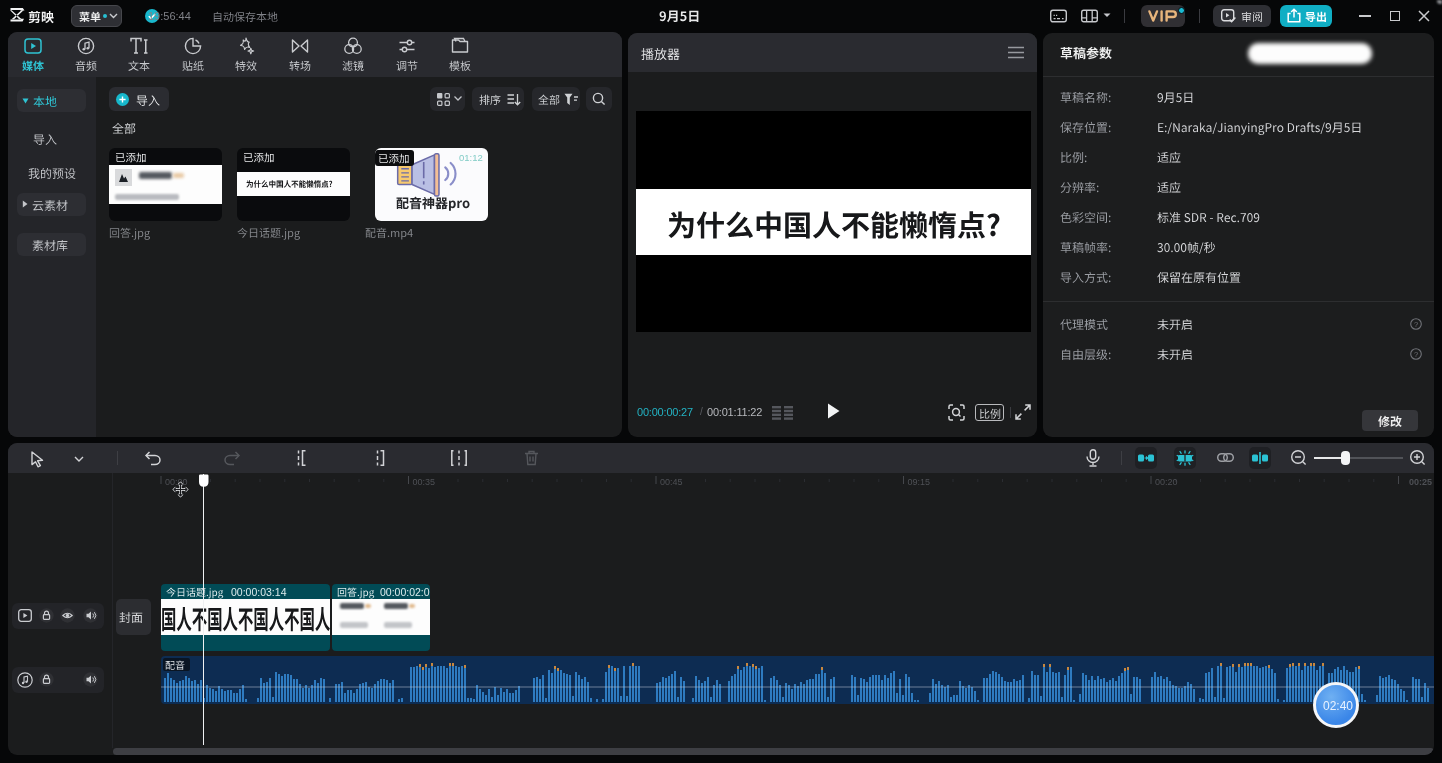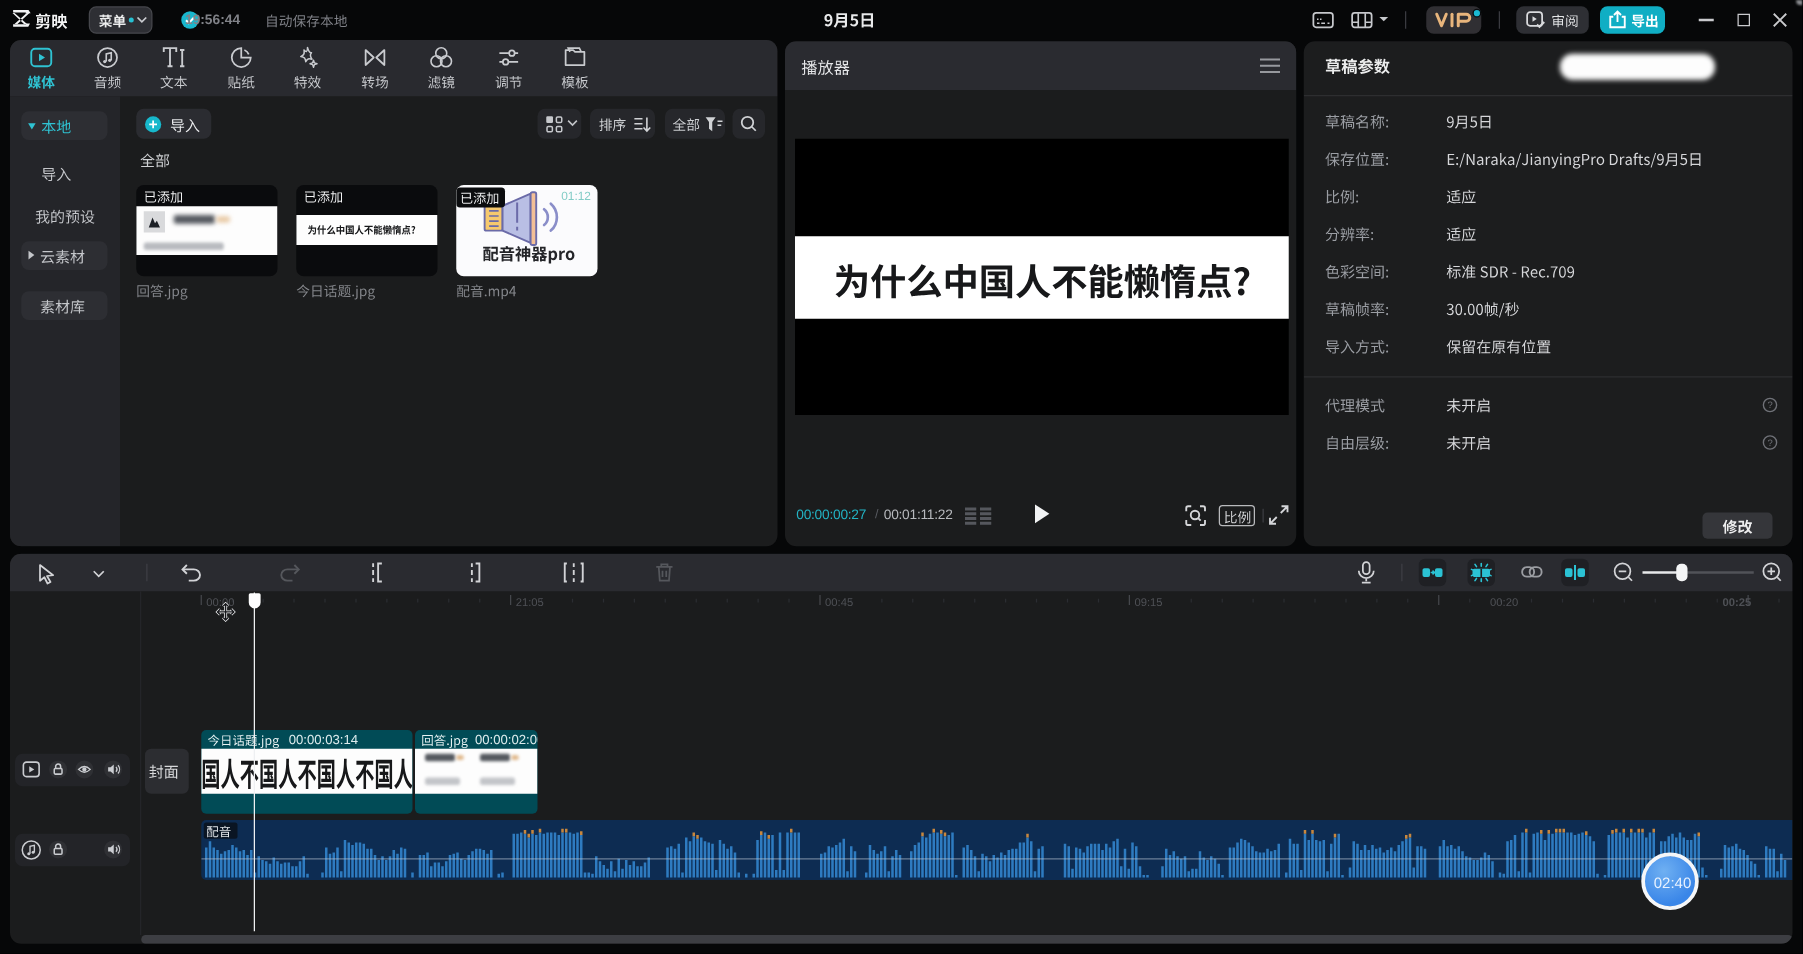--- a/index.html
+++ b/index.html
@@ -22,21 +22,21 @@
         <path d="M1.4 -4.9C1.7 -4.4 2.1 -3.7 2.2 -3.3L3.4 -3.7C3.3 -4.2 2.8 -4.8 2.5 -5.3ZM8.6 -5.8C8.3 -5.1 7.9 -4.3 7.5 -3.7L8.5 -3.3C8.9 -3.8 9.5 -4.6 9.9 -5.3ZM8.9 -7.2C8.6 -7.1 8.3 -7.1 8 -7V-7.5H10.4V-8.7H8V-9.3H6.7V-8.7H4.4V-9.3H3V-8.7H0.6V-7.5H3V-6.9H4.4V-7.5H6.7V-7H7.9C6 -6.7 3.3 -6.5 0.9 -6.5C1 -6.2 1.1 -5.7 1.2 -5.4C4.1 -5.4 7.5 -5.6 9.9 -6.2ZM4.4 -5.1C4.7 -4.7 4.9 -4.1 5 -3.8H4.8V-3H0.6V-1.9H3.7C2.8 -1.2 1.5 -0.7 0.3 -0.4C0.6 -0.1 1 0.4 1.2 0.7C2.5 0.3 3.8 -0.4 4.8 -1.3V1H6.2V-1.3C7.1 -0.4 8.4 0.3 9.8 0.7C10 0.4 10.4 -0.2 10.7 -0.4C9.4 -0.7 8.1 -1.2 7.2 -1.9H10.4V-3H6.2V-3.8H5.2L6.2 -4.1C6.1 -4.5 5.9 -5.1 5.6 -5.5Z M13.8 -4.6H15.8V-3.9H13.8ZM17.2 -4.6H19.2V-3.9H17.2ZM13.8 -6.4H15.8V-5.6H13.8ZM17.2 -6.4H19.2V-5.6H17.2ZM18.5 -9.3C18.3 -8.7 17.9 -8 17.5 -7.5H15.2L15.7 -7.7C15.4 -8.2 14.9 -8.8 14.5 -9.3L13.4 -8.8C13.7 -8.4 14 -7.9 14.3 -7.5H12.5V-2.8H15.8V-2.1H11.5V-0.9H15.8V1H17.2V-0.9H21.5V-2.1H17.2V-2.8H20.6V-7.5H19C19.3 -7.9 19.7 -8.4 20 -8.8Z" fill="#eceded"></path>
       </svg></div>
     <div class="ab" style="left:103px;top:14px;width:4px;height:4px;border-radius:50%;background:#27c0d2"></div>
     <svg class="ab" style="left:109px;top:13px" width="9" height="6" viewBox="0 0 9 6">
       <path d="M1 1 L4.5 4.5 L8 1" stroke="#caccd0" stroke-width="1.4" fill="none"></path>
     </svg>
     <svg class="ab" style="left:145px;top:9px" width="14" height="14" viewBox="0 0 14 14">
 <circle cx="7" cy="7" r="7" fill="#19b7cd"></circle>
       <path d="M3.8 7.2 L6 9.4 L10.2 5" stroke="#fff" stroke-width="1.6" fill="none"></path>
     </svg>
-    <div style="position:absolute;left:148px;top:10px;font-size:11px;color:#808288;font-weight:700;line-height:13px;white-space:nowrap;">19:56:44</div>
+    <div style="position:absolute;left:148px;top:10px;font-size:11px;color:#808288;font-weight:400;line-height:13px;white-space:nowrap;">19:56:44</div>
     <div style="position:absolute;left:212px;top:10px;line-height:0;"><svg width="66" height="14.3" viewBox="0 -11.0 66 14.3" xmlns="http://www.w3.org/2000/svg">
         <path d="M2.6 -4.5H8.5V-2.9H2.6ZM2.6 -5.3V-6.9H8.5V-5.3ZM2.6 -2.1H8.5V-0.5H2.6ZM5 -9.3C4.9 -8.8 4.7 -8.2 4.6 -7.7H1.8V0.9H2.6V0.3H8.5V0.8H9.4V-7.7H5.4C5.6 -8.2 5.8 -8.7 6 -9.1Z M12 -8.3V-7.6H16.2V-8.3ZM18.2 -9.1C18.2 -8.3 18.2 -7.5 18.1 -6.7H16.6V-5.9H18.1C18 -3.4 17.5 -1.1 16 0.3C16.3 0.4 16.5 0.7 16.7 0.9C18.3 -0.7 18.8 -3.2 18.9 -5.9H20.6C20.4 -2 20.3 -0.5 20 -0.2C19.9 -0.1 19.8 0 19.6 0C19.3 0 18.8 0 18.1 -0.1C18.3 0.1 18.4 0.5 18.4 0.7C19 0.7 19.6 0.7 19.9 0.7C20.3 0.7 20.5 0.6 20.7 0.3C21.1 -0.2 21.2 -1.7 21.4 -6.3C21.4 -6.4 21.4 -6.7 21.4 -6.7H19C19 -7.5 19 -8.3 19 -9.1ZM12 -0.5 12 -0.5V-0.5C12.2 -0.6 12.6 -0.7 15.7 -1.4L15.9 -0.7L16.6 -0.9C16.4 -1.7 15.9 -3 15.5 -4L14.8 -3.8C15 -3.3 15.3 -2.7 15.5 -2.1L12.8 -1.6C13.3 -2.6 13.7 -3.8 14 -5H16.4V-5.7H11.6V-5H13.1C12.8 -3.7 12.4 -2.4 12.2 -2C12 -1.6 11.9 -1.3 11.7 -1.2C11.8 -1 11.9 -0.6 12 -0.5Z M27 -8H31.1V-6H27ZM26.2 -8.7V-5.2H28.6V-3.8H25.4V-3.1H28.1C27.3 -1.9 26.2 -0.8 25 -0.3C25.2 -0.1 25.5 0.2 25.6 0.4C26.7 -0.2 27.8 -1.3 28.6 -2.6V0.9H29.4V-2.6C30.1 -1.4 31.2 -0.2 32.2 0.4C32.4 0.2 32.6 -0.1 32.8 -0.2C31.7 -0.8 30.6 -1.9 29.9 -3.1H32.5V-3.8H29.4V-5.2H31.9V-8.7ZM25 -9.2C24.4 -7.5 23.4 -5.9 22.3 -4.9C22.4 -4.7 22.6 -4.2 22.7 -4C23.1 -4.4 23.5 -4.9 23.9 -5.5V0.8H24.7V-6.7C25.1 -7.4 25.5 -8.2 25.8 -9Z M39.7 -3.8V-2.9H36.7V-2.2H39.7V-0.1C39.7 0 39.7 0.1 39.5 0.1C39.3 0.1 38.7 0.1 37.9 0.1C38 0.3 38.1 0.6 38.2 0.9C39.1 0.9 39.7 0.9 40.1 0.7C40.5 0.6 40.6 0.4 40.6 -0.1V-2.2H43.5V-2.9H40.6V-3.6C41.4 -4.1 42.2 -4.8 42.8 -5.4L42.3 -5.8L42.1 -5.8H37.6V-5H41.4C40.9 -4.6 40.3 -4.1 39.7 -3.8ZM37.2 -9.2C37.1 -8.8 36.9 -8.3 36.8 -7.8H33.7V-7H36.4C35.7 -5.5 34.7 -4.1 33.3 -3.1C33.5 -2.9 33.7 -2.6 33.8 -2.4C34.2 -2.7 34.7 -3.1 35.1 -3.5V0.9H35.9V-4.5C36.5 -5.3 36.9 -6.1 37.3 -7H43.3V-7.8H37.7C37.8 -8.2 38 -8.6 38.1 -9Z M49.1 -9.2V-6.9H44.7V-6.1H48C47.2 -4.2 45.9 -2.4 44.4 -1.5C44.6 -1.4 44.9 -1.1 45 -0.9C46.6 -2 48 -3.9 48.9 -6.1H49.1V-2H46.5V-1.2H49.1V0.9H49.9V-1.2H52.5V-2H49.9V-6.1H50.1C50.9 -3.9 52.3 -1.9 54 -0.9C54.1 -1.1 54.4 -1.4 54.6 -1.6C53.1 -2.5 51.7 -4.2 50.9 -6.1H54.3V-6.9H49.9V-9.2Z M59.7 -8.2V-5.2L58.5 -4.7L58.8 -4L59.7 -4.3V-0.9C59.7 0.3 60.1 0.6 61.3 0.6C61.6 0.6 63.8 0.6 64.1 0.6C65.2 0.6 65.5 0.1 65.6 -1.4C65.4 -1.4 65.1 -1.5 64.9 -1.7C64.8 -0.4 64.7 -0.1 64 -0.1C63.6 -0.1 61.7 -0.1 61.4 -0.1C60.6 -0.1 60.5 -0.2 60.5 -0.8V-4.7L62 -5.3V-1.6H62.8V-5.6L64.3 -6.3C64.3 -4.5 64.3 -3.3 64.2 -3C64.2 -2.8 64.1 -2.8 63.9 -2.8C63.8 -2.8 63.4 -2.8 63.2 -2.8C63.3 -2.6 63.3 -2.3 63.4 -2C63.7 -2 64.1 -2 64.4 -2.1C64.7 -2.2 64.9 -2.4 65 -2.9C65.1 -3.3 65.1 -4.9 65.1 -7L65.1 -7.2L64.6 -7.4L64.4 -7.3L64.2 -7.1L62.8 -6.5V-9.2H62V-6.2L60.5 -5.5V-8.2ZM55.4 -1.7 55.7 -0.9C56.7 -1.3 57.9 -1.9 59.1 -2.4L58.9 -3.1L57.7 -2.6V-5.8H58.9V-6.6H57.7V-9.1H56.9V-6.6H55.5V-5.8H56.9V-2.3C56.3 -2.1 55.8 -1.8 55.4 -1.7Z" fill="#808288"></path>
       </svg></div>
     <div style="position:absolute;left:659px;top:8px;line-height:0;"><svg width="41.3" height="16.9" viewBox="0 -13.0 41.3 16.9" xmlns="http://www.w3.org/2000/svg">
         <path d="M3.3 0.2C5.2 0.2 7 -1.4 7 -5C7 -8.4 5.4 -9.8 3.5 -9.8C1.9 -9.8 0.5 -8.6 0.5 -6.6C0.5 -4.5 1.7 -3.6 3.3 -3.6C3.9 -3.6 4.7 -4 5.3 -4.6C5.2 -2.2 4.3 -1.4 3.2 -1.4C2.6 -1.4 2 -1.7 1.7 -2.1L0.7 -0.9C1.2 -0.3 2.1 0.2 3.3 0.2ZM5.2 -6C4.8 -5.2 4.2 -4.9 3.6 -4.9C2.8 -4.9 2.3 -5.5 2.3 -6.6C2.3 -7.8 2.9 -8.4 3.6 -8.4C4.4 -8.4 5.1 -7.7 5.2 -6Z M10.1 -10.4V-6.1C10.1 -4.1 9.9 -1.6 7.9 0C8.3 0.3 8.9 0.8 9.2 1.2C10.4 0.2 11 -1.3 11.4 -2.7H16.9V-0.8C16.9 -0.6 16.8 -0.5 16.5 -0.5C16.2 -0.5 15.2 -0.5 14.2 -0.5C14.5 -0.1 14.8 0.7 14.9 1.1C16.2 1.1 17.1 1.1 17.8 0.8C18.4 0.6 18.6 0.1 18.6 -0.8V-10.4ZM11.7 -8.9H16.9V-7.3H11.7ZM11.7 -5.8H16.9V-4.3H11.6C11.7 -4.8 11.7 -5.3 11.7 -5.8Z M24.3 0.2C26 0.2 27.6 -1.1 27.6 -3.2C27.6 -5.3 26.3 -6.2 24.7 -6.2C24.2 -6.2 23.9 -6.2 23.5 -6L23.7 -8H27.2V-9.6H22L21.8 -5L22.6 -4.4C23.2 -4.8 23.5 -4.9 24.1 -4.9C25.1 -4.9 25.7 -4.3 25.7 -3.1C25.7 -2 25 -1.4 24 -1.4C23.1 -1.4 22.4 -1.8 21.9 -2.4L21 -1.1C21.7 -0.4 22.7 0.2 24.3 0.2Z M31.9 -4.4H37.7V-1.4H31.9ZM31.9 -5.9V-8.7H37.7V-5.9ZM30.3 -10.3V1H31.9V0.2H37.7V1H39.4V-10.3Z" fill="#e8e9ea"></path>
       </svg></div>
     <svg class="ab" style="left:1050px;top:8px" width="17" height="16" viewBox="0 0 17 16">
 <rect x="0.7" y="2.2" width="15.6" height="11.6" rx="2.2" stroke="#c6c8cc" stroke-width="1.4" fill="none"></rect>
 <path d="M3.6 10.6 h2 M7 10.6 h3 M12 10.6 h1.6 M3.6 7.4 h1.2 M6 7.4 h1.2" stroke="#c6c8cc" stroke-width="1.3"></path>
     </svg>
@@ -244,21 +244,21 @@
       <div style="position:absolute;left:9px;top:31px;line-height:0;transform:scale(0.94,1);transform-origin:0 0"><svg width="92.1" height="10.4" viewBox="0 -8.0 92.1 10.4" xmlns="http://www.w3.org/2000/svg">
           <path d="M1.1 -6.3C1.4 -5.9 1.7 -5.3 1.8 -5L2.7 -5.4C2.6 -5.7 2.2 -6.2 1.9 -6.6ZM3.9 -2.8C4.2 -2.4 4.6 -1.7 4.8 -1.3L5.6 -1.7C5.5 -2.2 5 -2.8 4.7 -3.2ZM3.1 -6.8V-5.7C3.1 -5.5 3.1 -5.2 3.1 -4.9H0.6V-4H2.9C2.7 -2.6 2.1 -1.2 0.4 -0.1C0.6 0 1 0.4 1.2 0.6C3.1 -0.7 3.7 -2.4 3.9 -4H6.3C6.2 -1.7 6.1 -0.7 5.9 -0.5C5.8 -0.4 5.7 -0.3 5.5 -0.3C5.3 -0.3 4.8 -0.3 4.4 -0.4C4.5 -0.1 4.7 0.3 4.7 0.6C5.2 0.7 5.7 0.7 6 0.6C6.3 0.6 6.5 0.5 6.8 0.2C7.1 -0.2 7.2 -1.4 7.3 -4.5C7.3 -4.6 7.3 -4.9 7.3 -4.9H4C4 -5.2 4.1 -5.4 4.1 -5.7V-6.8Z M10 -6.8C9.6 -5.6 8.9 -4.5 8.2 -3.7C8.4 -3.5 8.6 -3 8.7 -2.7C8.9 -2.9 9.1 -3.2 9.3 -3.4V0.7H10.3V-4.9C10.5 -5.4 10.8 -6 11 -6.5ZM12.7 -6.7V-4.1H10.6V-3.2H12.7V0.7H13.7V-3.2H15.7V-4.1H13.7V-6.7Z M19.4 -6.8C18.8 -5.7 17.6 -4.3 16.4 -3.5C16.6 -3.3 16.9 -3 17.1 -2.8C18.4 -3.7 19.6 -5.1 20.4 -6.4ZM21.1 -2.4C21.4 -2 21.7 -1.5 21.9 -1.1L18.7 -0.8C19.9 -1.9 21.1 -3.2 22.3 -4.8L21.3 -5.3C20.1 -3.5 18.5 -1.9 17.9 -1.4C17.4 -1 17.1 -0.7 16.8 -0.6C16.9 -0.4 17.1 0.1 17.2 0.3C17.6 0.2 18.2 0.2 22.4 -0.2C22.6 0.1 22.7 0.4 22.8 0.6L23.7 0.1C23.4 -0.7 22.6 -1.9 22 -2.8Z M27.5 -6.8V-5.4H24.7V-1.4H25.7V-1.8H27.5V0.7H28.5V-1.8H30.3V-1.4H31.3V-5.4H28.5V-6.8ZM25.7 -2.7V-4.5H27.5V-2.7ZM30.3 -2.7H28.5V-4.5H30.3Z M33.9 -1.8V-1H38.1V-1.8H37.5L37.9 -2C37.8 -2.2 37.5 -2.5 37.3 -2.8H37.8V-3.6H36.4V-4.3H37.9V-5.2H34V-4.3H35.5V-3.6H34.2V-2.8H35.5V-1.8ZM36.7 -2.5C36.8 -2.3 37.1 -2 37.2 -1.8H36.4V-2.8H37.2ZM32.6 -6.5V0.7H33.6V0.3H38.3V0.7H39.4V-6.5ZM33.6 -0.6V-5.6H38.3V-0.6Z M43.4 -6.8C43.3 -5.4 43.5 -1.8 40.2 -0.1C40.5 0.1 40.9 0.4 41 0.7C42.7 -0.3 43.5 -1.7 44 -3.2C44.4 -1.8 45.3 -0.2 47.1 0.7C47.3 0.4 47.5 0.1 47.8 -0.2C45 -1.4 44.5 -4.4 44.4 -5.5C44.4 -6 44.5 -6.4 44.5 -6.8Z M48.5 -6.3V-5.3H51.7C51 -4 49.7 -2.8 48.3 -2.1C48.5 -1.9 48.8 -1.5 48.9 -1.2C49.9 -1.8 50.8 -2.4 51.5 -3.2V0.7H52.5V-3.5C53.4 -2.8 54.5 -1.9 55 -1.3L55.8 -2C55.2 -2.7 54 -3.6 53.1 -4.2L52.5 -3.7V-4.5C52.7 -4.8 52.8 -5 53 -5.3H55.5V-6.3Z M58.8 -3.1V-2.7H57.6V-3.1ZM56.7 -3.9V0.7H57.6V-0.8H58.8V-0.3C58.8 -0.2 58.8 -0.2 58.7 -0.2C58.6 -0.1 58.3 -0.1 58 -0.2C58.1 0.1 58.2 0.4 58.3 0.7C58.8 0.7 59.1 0.7 59.4 0.5C59.7 0.4 59.8 0.2 59.8 -0.3V-3.9ZM57.6 -2H58.8V-1.5H57.6ZM62.8 -6.3C62.4 -6.1 61.9 -5.8 61.3 -5.6V-6.8H60.4V-4.4C60.4 -3.5 60.6 -3.2 61.5 -3.2C61.7 -3.2 62.4 -3.2 62.6 -3.2C63.4 -3.2 63.6 -3.5 63.7 -4.5C63.5 -4.6 63.1 -4.7 62.9 -4.9C62.9 -4.2 62.8 -4 62.6 -4C62.4 -4 61.8 -4 61.7 -4C61.4 -4 61.3 -4.1 61.3 -4.4V-4.8C62 -5 62.8 -5.3 63.4 -5.6ZM62.8 -2.7C62.5 -2.4 61.9 -2.2 61.3 -1.9V-3H60.4V-0.5C60.4 0.4 60.6 0.7 61.6 0.7C61.8 0.7 62.5 0.7 62.7 0.7C63.5 0.7 63.7 0.3 63.8 -0.8C63.6 -0.8 63.2 -1 63 -1.1C62.9 -0.3 62.9 -0.2 62.6 -0.2C62.4 -0.2 61.8 -0.2 61.7 -0.2C61.4 -0.2 61.3 -0.2 61.3 -0.5V-1.1C62.1 -1.4 62.9 -1.7 63.5 -2ZM56.7 -4.3C56.9 -4.4 57.2 -4.4 59.2 -4.6C59.2 -4.4 59.3 -4.3 59.3 -4.2L60.2 -4.5C60 -5 59.6 -5.8 59.2 -6.3L58.4 -6C58.6 -5.8 58.7 -5.6 58.8 -5.3L57.6 -5.2C58 -5.6 58.3 -6.1 58.5 -6.6L57.5 -6.8C57.3 -6.2 56.9 -5.7 56.8 -5.5C56.6 -5.3 56.5 -5.2 56.4 -5.2C56.5 -4.9 56.6 -4.5 56.7 -4.3Z M64.4 -5.2C64.4 -4.5 64.3 -3.6 64.1 -3.1L64.8 -2.9C64.9 -3.3 65 -3.9 65 -4.4V0.7H65.8V-4.9C65.9 -4.6 66 -4.3 66.1 -4.1L66.4 -4.3V-2.2H67C66.7 -1.6 66.4 -1 66 -0.7C66.1 -0.4 66.3 -0.1 66.4 0.2C66.7 -0.2 67 -0.7 67.2 -1.2V0.7H68V-1.3C68.2 -1 68.4 -0.8 68.5 -0.6L69 -1C68.8 -1.4 68.4 -1.9 68.1 -2.2H68.9V-4.6H68V-5.2H68.9V-6H68V-6.8H67.2V-6H66.4V-5.2H67.2V-4.6H66.5C66.5 -4.9 66.3 -5.2 66.2 -5.5L65.8 -5.4V-6.8H65V-5.1ZM67 -3.9H67.3V-3H67ZM67.9 -3.9H68.2V-3H67.9ZM70 -5.5H70.5C70.4 -5.2 70.3 -4.9 70.2 -4.7H69.6C69.7 -5 69.9 -5.2 70 -5.5ZM69.1 -4.7V-1H69.7V-4H70.9V-1H71.6V-4.7H71C71.1 -5.1 71.3 -5.6 71.4 -6L70.9 -6.3L70.8 -6.2H70.2L70.3 -6.7L69.6 -6.8C69.4 -6.2 69.2 -5.5 68.8 -4.9C69 -4.8 69.1 -4.8 69.2 -4.7ZM70 -3.7C70 -1.4 69.9 -0.4 68.6 0.2C68.8 0.3 69 0.6 69 0.8C69.6 0.5 70 0.1 70.3 -0.4C70.6 -0.1 71 0.4 71.2 0.7L71.8 0.2C71.6 -0.1 71.1 -0.6 70.7 -0.9L70.3 -0.6C70.6 -1.3 70.6 -2.3 70.7 -3.7Z M76.3 -6.8C76.3 -6.6 76.2 -6.4 76.2 -6.2H74.9V-5.5H75.9C75.6 -4.8 75.1 -4.3 74.5 -3.9C74.7 -3.8 75 -3.5 75.1 -3.3C75.4 -3.5 75.7 -3.7 76 -4V-3.4H79.6V-4.1H78.3V-4.5H79.3V-5.2H76.7L76.8 -5.5H79.7V-6.2H77.1L77.2 -6.7ZM77.4 -4.1H76C76.2 -4.3 76.4 -4.6 76.6 -4.9V-4.5H77.4ZM76.2 -1.4H78.4V-1.1H76.2ZM76.2 -2V-2.4H78.4V-2ZM75.3 -3.1V0.7H76.2V-0.5H78.4V-0.2C78.4 -0.1 78.3 -0.1 78.2 0C78.1 0 77.8 0 77.6 -0.1C77.7 0.2 77.8 0.5 77.8 0.7C78.3 0.7 78.7 0.7 78.9 0.6C79.2 0.5 79.3 0.2 79.3 -0.2V-3.1ZM72.5 -5.3C72.5 -4.6 72.3 -3.7 72.2 -3.1L72.9 -2.9C73.1 -3.5 73.2 -4.4 73.3 -5.1V0.7H74.2V-5.1C74.4 -4.8 74.5 -4.4 74.6 -4.2L75.2 -4.5C75.1 -4.8 74.9 -5.3 74.7 -5.7L74.2 -5.5V-6.8H73.3V-5.2Z M82.1 -3.6H85.8V-2.5H82.1ZM82.6 -1C82.7 -0.5 82.7 0.2 82.7 0.7L83.7 0.5C83.7 0.1 83.6 -0.6 83.5 -1.1ZM84.2 -1C84.4 -0.5 84.7 0.2 84.8 0.6L85.7 0.4C85.6 0 85.3 -0.7 85.1 -1.2ZM85.8 -1.1C86.2 -0.5 86.6 0.2 86.8 0.7L87.7 0.3C87.5 -0.2 87.1 -0.9 86.7 -1.4ZM81.2 -1.3C81 -0.7 80.6 -0.1 80.2 0.3L81.1 0.7C81.5 0.3 81.9 -0.4 82.2 -1.1ZM81.2 -4.4V-1.6H86.8V-4.4H84.4V-5.2H87.3V-6.1H84.4V-6.8H83.5V-4.4Z M89.4 -2H90.4C90.3 -3.1 91.7 -3.5 91.7 -4.7C91.7 -5.7 91 -6.2 90 -6.2C89.4 -6.2 88.8 -5.9 88.4 -5.4L89 -4.8C89.3 -5.1 89.6 -5.2 89.9 -5.2C90.3 -5.2 90.6 -5 90.6 -4.6C90.6 -3.8 89.2 -3.3 89.4 -2ZM89.9 0.1C90.4 0.1 90.7 -0.2 90.7 -0.7C90.7 -1.1 90.4 -1.4 89.9 -1.4C89.5 -1.4 89.2 -1.1 89.2 -0.7C89.2 -0.2 89.5 0.1 89.9 0.1Z" fill="#17181a"></path>
         </svg></div>
       <div style="position:absolute;left:6px;top:3px;line-height:0;"><svg width="31.5" height="13.7" viewBox="0 -10.5 31.5 13.7" xmlns="http://www.w3.org/2000/svg">
           <path d="M1 -8.2V-7.4H7.8V-4.6H2.3V-6.4H1.5V-1.1C1.5 0.2 2.1 0.5 3.8 0.5C4.2 0.5 7.3 0.5 7.7 0.5C9.5 0.5 9.8 0 10 -2C9.8 -2 9.4 -2.1 9.2 -2.3C9.1 -0.6 8.9 -0.2 7.7 -0.2C7 -0.2 4.3 -0.2 3.7 -0.2C2.6 -0.2 2.3 -0.4 2.3 -1.1V-3.8H7.8V-3.3H8.7V-8.2Z M14.8 -3C14.5 -2.2 14.1 -1.3 13.4 -0.8L14 -0.4C14.7 -1 15.1 -2 15.4 -2.8ZM17.3 -2.7C17.6 -2 17.9 -1 17.9 -0.4L18.6 -0.7C18.5 -1.3 18.2 -2.2 17.8 -2.9ZM18.5 -3C19.1 -2.2 19.8 -1.1 20 -0.3L20.7 -0.7C20.4 -1.4 19.8 -2.4 19.2 -3.2ZM16.1 -4.2V0C16.1 0.1 16.1 0.1 15.9 0.1C15.8 0.1 15.3 0.1 14.8 0.1C14.9 0.3 15 0.6 15 0.8C15.7 0.8 16.2 0.8 16.5 0.7C16.7 0.6 16.8 0.4 16.8 0V-4.2ZM11.4 -8.2C12 -7.9 12.7 -7.4 13.1 -7L13.6 -7.6C13.2 -8 12.5 -8.4 11.9 -8.7ZM10.9 -5.3C11.5 -5 12.3 -4.6 12.7 -4.3L13.1 -4.9C12.7 -5.2 12 -5.6 11.3 -5.9ZM11.1 0.3 11.8 0.7C12.3 -0.2 12.8 -1.5 13.2 -2.5L12.6 -3C12.1 -1.8 11.6 -0.5 11.1 0.3ZM13.9 -8.2V-7.5H16.3C16.1 -7 16 -6.5 15.8 -6.1H13.5V-5.3H15.4C14.9 -4.5 14.1 -3.7 13.2 -3.3C13.3 -3.1 13.5 -2.8 13.7 -2.7C14.8 -3.3 15.7 -4.2 16.3 -5.3H17.6C18.2 -4.3 19.2 -3.3 20.2 -2.8C20.3 -3 20.5 -3.3 20.7 -3.4C19.8 -3.8 19 -4.5 18.4 -5.3H20.5V-6.1H16.6C16.8 -6.5 17 -7 17.1 -7.5H20.2V-8.2Z M27 -7.5V0.7H27.8V-0.1H29.8V0.6H30.6V-7.5ZM27.8 -0.9V-6.8H29.8V-0.9ZM23 -8.7 23 -6.8H21.6V-6.1H23C22.9 -3.4 22.6 -1.1 21.3 0.3C21.5 0.4 21.8 0.7 21.9 0.9C23.3 -0.7 23.7 -3.2 23.8 -6.1H25.4C25.3 -2 25.2 -0.6 25 -0.3C24.9 -0.1 24.8 -0.1 24.6 -0.1C24.4 -0.1 24 -0.1 23.5 -0.1C23.6 0.1 23.7 0.4 23.7 0.6C24.2 0.7 24.7 0.7 25 0.6C25.3 0.6 25.5 0.5 25.7 0.2C26 -0.2 26.1 -1.8 26.1 -6.4C26.1 -6.5 26.1 -6.8 26.1 -6.8H23.8L23.8 -8.7Z" fill="#f0f1f2"></path>
         </svg></div>
     </div>
     <div style="position:absolute;left:237px;top:226px;line-height:0;"><svg width="63.1" height="14.3" viewBox="0 -11.0 63.1 14.3" xmlns="http://www.w3.org/2000/svg">
         <path d="M4.3 -5.9C5 -5.3 6 -4.5 6.4 -4L7 -4.6C6.5 -5.1 5.6 -5.9 4.9 -6.4ZM1.8 -3.8V-3H7.9C7.1 -2 6 -0.6 5.1 0.5L5.9 0.9C7.1 -0.5 8.5 -2.3 9.4 -3.6L8.8 -3.9L8.7 -3.8ZM5.4 -9.3C4.3 -7.6 2.4 -6.1 0.4 -5.2C0.6 -5 0.9 -4.7 1 -4.5C2.7 -5.3 4.3 -6.6 5.5 -8C6.7 -6.7 8.5 -5.3 10 -4.6C10.1 -4.8 10.4 -5.1 10.6 -5.3C9.1 -6 7.1 -7.3 6 -8.6L6.2 -8.9Z M13.8 -3.9H19.3V-0.8H13.8ZM13.8 -4.7V-7.7H19.3V-4.7ZM12.9 -8.5V0.8H13.8V0H19.3V0.7H20.2V-8.5Z M23.1 -8.4C23.6 -8 24.4 -7.2 24.7 -6.8L25.2 -7.4C24.9 -7.8 24.2 -8.5 23.6 -9ZM26.6 -3.2V0.9H27.4V0.4H31.1V0.8H31.9V-3.2H29.6V-5.1H32.5V-5.9H29.6V-8C30.5 -8.1 31.3 -8.3 32 -8.5L31.4 -9.2C30.1 -8.8 27.9 -8.4 26 -8.2C26.1 -8 26.2 -7.7 26.2 -7.5C27.1 -7.6 28 -7.7 28.8 -7.8V-5.9H26V-5.1H28.8V-3.2ZM27.4 -0.3V-2.5H31.1V-0.3ZM22.5 -5.8V-5H24V-1.2C24 -0.6 23.6 -0.2 23.4 -0.1C23.6 0.1 23.8 0.4 23.9 0.6C24.1 0.4 24.4 0.1 26.2 -1.4C26.1 -1.5 26 -1.8 25.9 -2L24.8 -1.2V-5.8Z M34.9 -6.8H37.2V-5.9H34.9ZM34.9 -8.2H37.2V-7.3H34.9ZM34.2 -8.8V-5.3H38V-8.8ZM40.6 -5.8C40.6 -3 40.3 -1.6 38 -0.8C38.2 -0.7 38.4 -0.5 38.4 -0.3C40.9 -1.1 41.3 -2.7 41.3 -5.8ZM41 -2C41.7 -1.6 42.6 -0.8 43 -0.4L43.5 -0.9C43.1 -1.3 42.2 -2 41.5 -2.5ZM34.4 -3.3C34.3 -1.7 34.1 -0.4 33.4 0.5C33.5 0.5 33.8 0.7 34 0.9C34.4 0.3 34.6 -0.3 34.8 -1.1C35.8 0.4 37.4 0.6 39.8 0.6H43.3C43.3 0.4 43.5 0.1 43.6 -0.1C43 0 40.3 0 39.8 0C38.4 -0.1 37.3 -0.1 36.5 -0.5V-2H38.3V-2.7H36.5V-3.9H38.5V-4.5H33.5V-3.9H35.8V-0.9C35.4 -1.2 35.2 -1.5 35 -1.9C35 -2.4 35 -2.8 35.1 -3.3ZM38.9 -7V-2.4H39.6V-6.4H42.3V-2.4H43V-7H40.9C41 -7.3 41.2 -7.7 41.3 -8.1H43.5V-8.7H38.5V-8.1H40.5C40.4 -7.7 40.3 -7.3 40.1 -7Z M45.5 0.1C45.9 0.1 46.3 -0.2 46.3 -0.6C46.3 -1.1 45.9 -1.4 45.5 -1.4C45.1 -1.4 44.8 -1.1 44.8 -0.6C44.8 -0.2 45.1 0.1 45.5 0.1Z M47.4 2.7C48.6 2.7 49.1 1.9 49.1 0.7V-6H48.1V0.7C48.1 1.4 47.9 1.9 47.3 1.9C47.1 1.9 46.9 1.8 46.8 1.7L46.6 2.5C46.8 2.6 47.1 2.7 47.4 2.7ZM48.6 -7.2C49 -7.2 49.2 -7.5 49.2 -7.9C49.2 -8.3 49 -8.5 48.6 -8.5C48.2 -8.5 47.9 -8.3 47.9 -7.9C47.9 -7.5 48.2 -7.2 48.6 -7.2Z M51.1 2.5H52.1V0.5L52.1 -0.5C52.6 -0.1 53.2 0.1 53.7 0.1C55.1 0.1 56.3 -1 56.3 -3.1C56.3 -4.9 55.5 -6.1 53.9 -6.1C53.3 -6.1 52.6 -5.7 52 -5.3H52L51.9 -6H51.1ZM53.6 -0.7C53.2 -0.7 52.6 -0.9 52.1 -1.3V-4.5C52.7 -5 53.2 -5.3 53.7 -5.3C54.8 -5.3 55.3 -4.4 55.3 -3.1C55.3 -1.6 54.5 -0.7 53.6 -0.7Z M59.9 2.8C61.8 2.8 63 1.8 63 0.7C63 -0.3 62.2 -0.7 60.9 -0.7H59.7C58.9 -0.7 58.7 -1 58.7 -1.4C58.7 -1.7 58.8 -1.9 59 -2.1C59.3 -2 59.6 -1.9 59.9 -1.9C61.1 -1.9 62.1 -2.7 62.1 -4C62.1 -4.5 61.9 -4.9 61.6 -5.2H62.8V-6H60.8C60.6 -6.1 60.3 -6.1 59.9 -6.1C58.7 -6.1 57.7 -5.3 57.7 -4C57.7 -3.3 58.1 -2.7 58.5 -2.4V-2.3C58.1 -2.1 57.8 -1.7 57.8 -1.2C57.8 -0.8 58 -0.4 58.3 -0.3V-0.2C57.8 0.1 57.5 0.6 57.5 1.2C57.5 2.2 58.5 2.8 59.9 2.8ZM59.9 -2.6C59.2 -2.6 58.7 -3.1 58.7 -4C58.7 -4.9 59.2 -5.4 59.9 -5.4C60.6 -5.4 61.2 -4.9 61.2 -4C61.2 -3.1 60.6 -2.6 59.9 -2.6ZM60.1 2.1C59 2.1 58.3 1.6 58.3 1C58.3 0.7 58.5 0.3 58.9 0C59.2 0.1 59.5 0.1 59.7 0.1H60.8C61.5 0.1 62 0.3 62 0.8C62 1.5 61.2 2.1 60.1 2.1Z" fill="#85878c"></path>
       </svg></div>
-    <div class="ab" style="left:365px;top:148px;width:113px;height:73px;background:#fbfbfd;border-radius:6px;overflow:hidden">
+    <div class="ab" style="left:375px;top:148px;width:113px;height:73px;background:#fbfbfd;border-radius:6px;overflow:hidden">
       <svg class="ab" style="left:20px;top:5px" width="70" height="45" viewBox="0 0 78 50">
 <g stroke="#6b6ba8" stroke-width="1.7" stroke-linejoin="round">
 <rect x="3" y="13" width="16" height="22" rx="1.5" fill="#f6c96e"></rect>
 <path d="M19 13 L44 2 V46 L19 35 Z" fill="#b9bfe4"></path>
 <rect x="44" y="0.8" width="5" height="47" rx="1.6" fill="#f3bf96"></rect>
 </g>
 <path d="M7 17.5 h8.5 M7 22 h8.5 M7 26.5 h8.5 M7 31 h8.5" stroke="#6b6ba8" stroke-width="1.5"></path>
 <path d="M32 10 V28 M32 31.5 V35" stroke="#6b6ba8" stroke-width="1.8"></path>
 <path d="M56 16 a9 9 0 0 1 0 14 M62 11 a16 16 0 0 1 0 24" stroke="#8a8ec9" stroke-width="2.4" fill="none" stroke-linecap="round"></path>
 </svg>
@@ -532,25 +532,25 @@
         <path d="M1217.2 36 V39" stroke="#2b2d32" stroke-width="1"></path>
         <path d="M1242.0 36 V39" stroke="#2b2d32" stroke-width="1"></path>
         <path d="M1266.8 36 V39" stroke="#2b2d32" stroke-width="1"></path>
         <path d="M1291.5 36 V39" stroke="#2b2d32" stroke-width="1"></path>
         <path d="M1316.2 36 V39" stroke="#2b2d32" stroke-width="1"></path>
         <path d="M1341.0 36 V39" stroke="#2b2d32" stroke-width="1"></path>
         <path d="M1365.8 36 V39" stroke="#2b2d32" stroke-width="1"></path>
         <path d="M1415.2 36 V39" stroke="#2b2d32" stroke-width="1"></path>
       </svg>
       <div style="position:absolute;left:157.0px;top:34px;font-size:9px;color:#4e5055;font-weight:400;line-height:11px;white-space:nowrap;">00:00</div>
-      <div style="position:absolute;left:404.5px;top:34px;font-size:9px;color:#4e5055;font-weight:400;line-height:11px;white-space:nowrap;">21:05</div>
+      <div style="position:absolute;left:404.5px;top:34px;font-size:9px;color:#4e5055;font-weight:400;line-height:11px;white-space:nowrap;">00:35</div>
       <div style="position:absolute;left:652.0px;top:34px;font-size:9px;color:#4e5055;font-weight:400;line-height:11px;white-space:nowrap;">00:45</div>
       <div style="position:absolute;left:899.5px;top:34px;font-size:9px;color:#4e5055;font-weight:400;line-height:11px;white-space:nowrap;">09:15</div>
-      <div style="position:absolute;left:1184px;top:34px;font-size:9px;color:#4e5055;font-weight:400;line-height:11px;white-space:nowrap;">00:20</div>
-      <div style="position:absolute;left:1370px;top:34px;font-size:9px;color:#4e5055;font-weight:700;line-height:11px;white-space:nowrap;">00:25</div>
+      <div style="position:absolute;left:1147.0px;top:34px;font-size:9px;color:#4e5055;font-weight:400;line-height:11px;white-space:nowrap;">00:20</div>
+      <div style="position:absolute;left:1401px;top:34px;font-size:9px;color:#4e5055;font-weight:700;line-height:11px;white-space:nowrap;">00:25</div>
       <div class="ab" style="left:104px;top:30px;width:1px;height:275px;background:#242529"></div>
       <div class="ab" style="left:4px;top:160px;width:92px;height:26px;background:#232428;border-radius:6px"></div>
       <svg class="ab" style="left:10px;top:166px" width="14" height="13" viewBox="0 0 14 13">
         <rect x="0.7" y="0.7" width="12.6" height="11.6" rx="2.5" stroke="#caccd0" stroke-width="1.3" fill="none"></rect>
         <path d="M5.4 4 L9.4 6.5 L5.4 9 Z" fill="#caccd0"></path>
       </svg>
       <svg class="ab" style="left:31px;top:165px" width="15" height="15" viewBox="0 0 15 15">
         <circle cx="7.5" cy="7.5" r="7.2" fill="#2f3034"></circle>
         <g stroke="#caccd0" stroke-width="1.2" fill="none">
           <rect x="4.4" y="6.7" width="6.2" height="4.6" rx="0.8"></rect>

